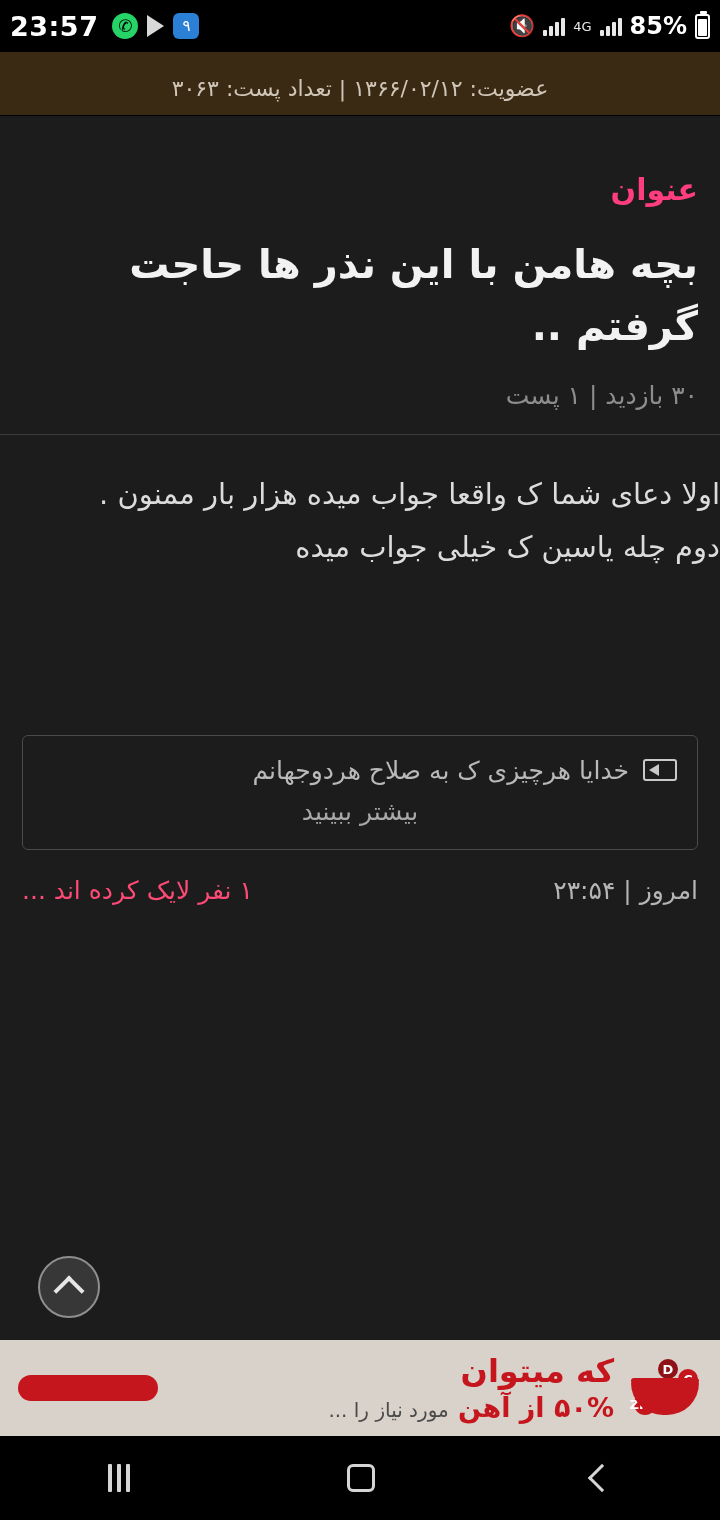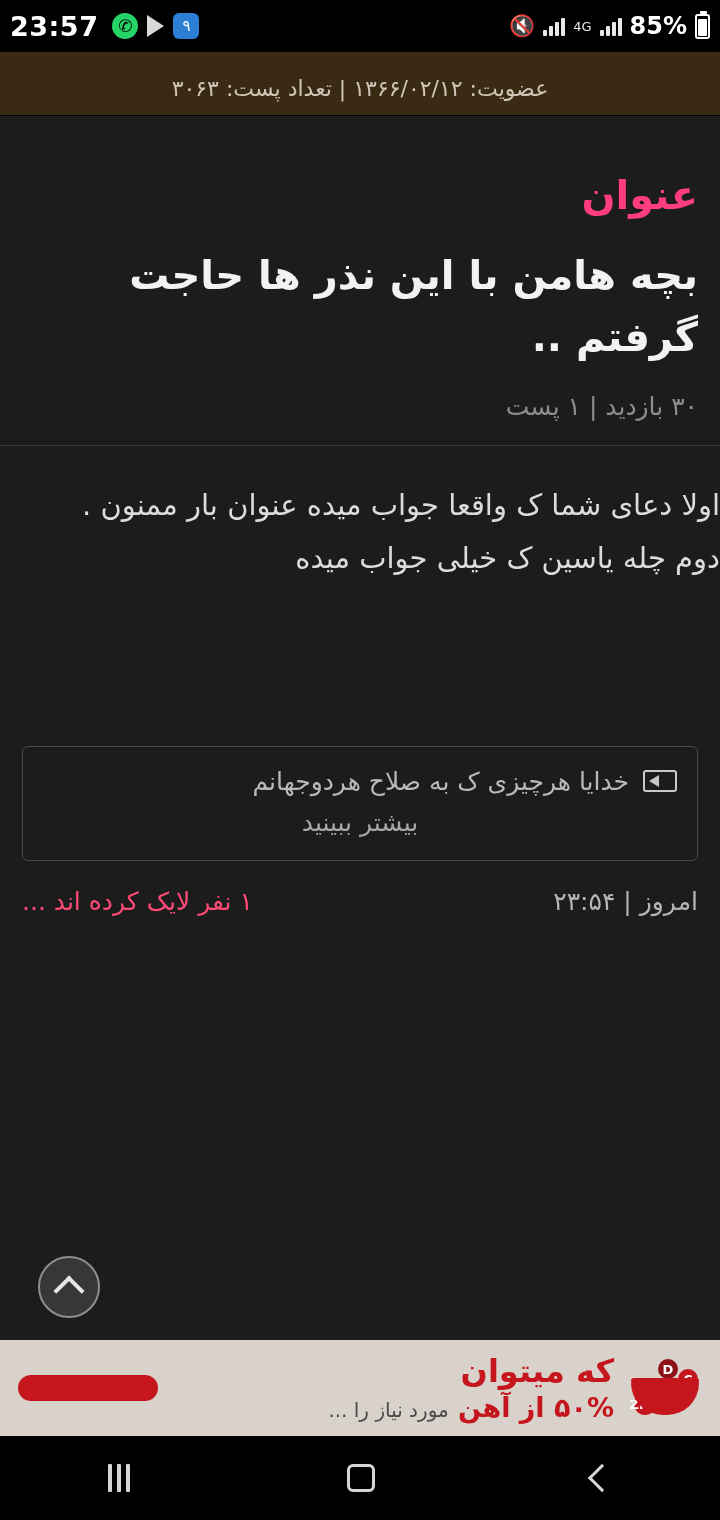--- a/index.html
+++ b/index.html
@@ -87,21 +87,21 @@
     border-bottom: 1px solid #000;
     white-space: nowrap;
   }
 
   .post-card {
     margin: 0 22px;
     padding-top: 56px;
   }
   .label-title {
     color: #ff3d7f;
-    font-size: 40px;
+    font-size: 30px;
     font-weight: bold;
     text-align: right;
     margin-bottom: 26px;
   }
   .thread-title {
     color: #f2f2f2;
     font-size: 40px;
     font-weight: bold;
     line-height: 1.55;
     text-align: right;
@@ -277,21 +277,21 @@
 
     <div class="post-card">
       <div class="label-title">عنوان</div>
       <div class="thread-title">بچه هامن با این نذر ها حاجت گرفتم ..</div>
       <div class="meta">۳۰ بازدید  | ۱ پست</div>
     </div>
 
     <div class="divider"></div>
 
     <div class="post-body">
-      <p>اولا دعای شما ک واقعا جواب میده عنوان بار ممنون .</p>
+      <p>اولا دعای شما ک واقعا جواب میده هزار بار ممنون .</p>
       <p>دوم چله یاسین ک خیلی جواب میده</p>
     </div>
 
     <div class="signature">
       <div class="sig-row">
         <span class="sig-icon"></span>
         <span>خدایا هرچیزی ک به صلاح هردوجهانم</span>
       </div>
       <span class="sig-more">بیشتر ببینید</span>
     </div>

